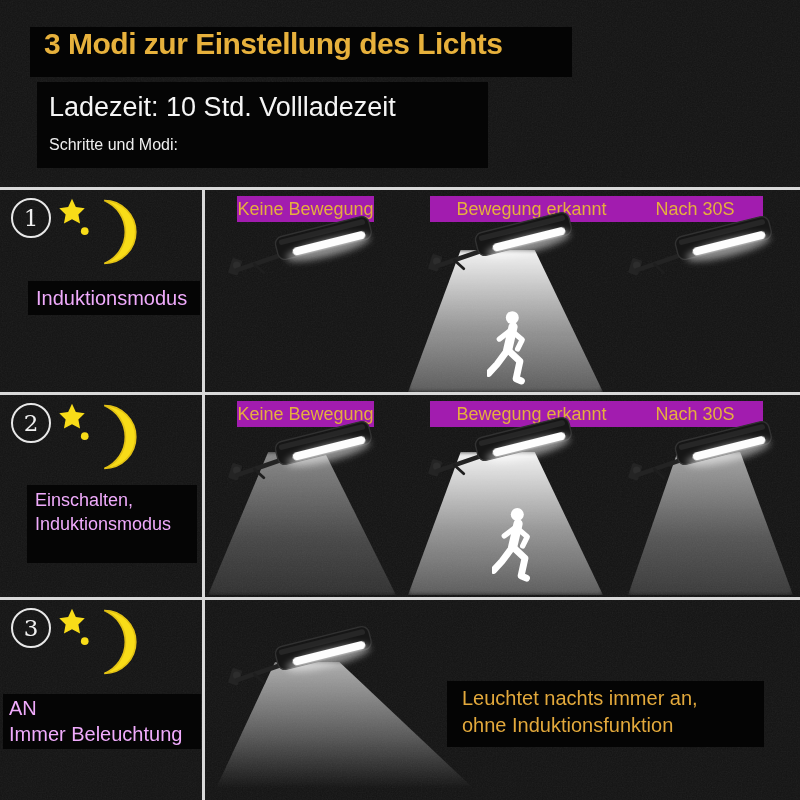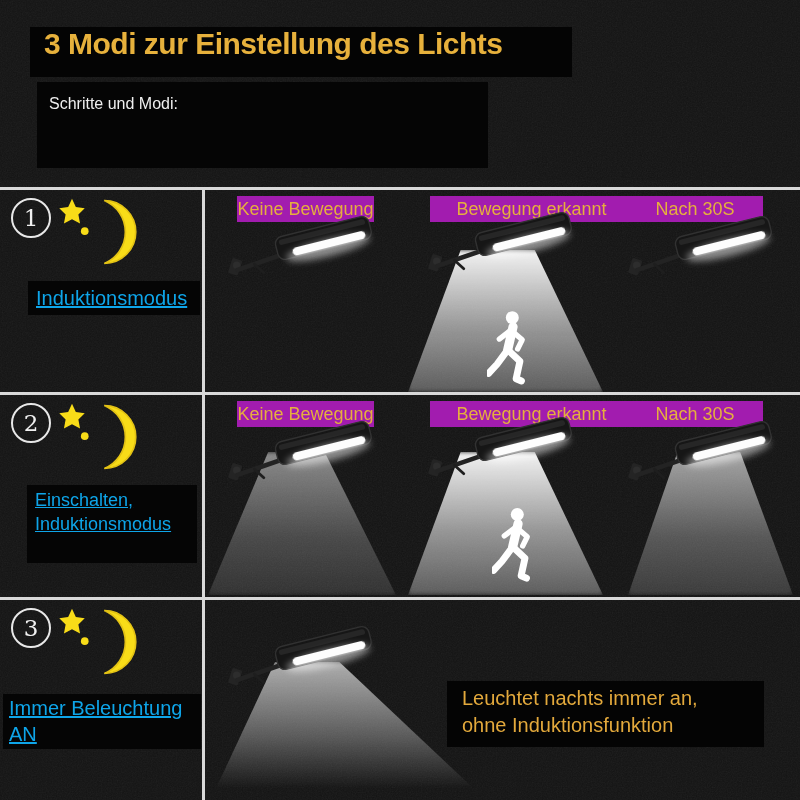--- a/index.html
+++ b/index.html
@@ -21,21 +21,21 @@
   .steps{color:#EFEFEF;font-size:16px;padding:13px 16px 0 12px;}
 
   
   .hline{position:absolute;left:0;width:800px;height:3px;background:#D8D8D8;z-index:3;}
   .vline{position:absolute;left:202px;top:190px;width:3px;height:610px;background:#D8D8D8;z-index:3;}
 
   
   .badge{width:36px;height:36px;border:2.5px solid #E8E8E8;border-radius:50%;
     color:#F0F0F0;font-family:"DejaVu Serif", serif;font-size:23px;
     display:flex;align-items:center;justify-content:center;}
-  .mode-label{background:#050505;color:#0ea5e9;text-decoration:underline;}
+  .mode-label{background:#050505;color:#f0abfc;}
   .colhead{background:#a21caf;color:#E5AF3E;font-size:18px;display:flex;
     align-items:center;justify-content:center;white-space:nowrap;}
   .beam{position:absolute;z-index:1;filter:blur(2px);}
   .beam-bright{background:linear-gradient(180deg,rgba(255,255,255,0.95) 0%,rgba(255,255,255,0.55) 55%,rgba(255,255,255,0.3) 100%);}
   .beam-dim{background:linear-gradient(180deg,rgba(255,255,255,0.5) 0%,rgba(255,255,255,0.22) 60%,rgba(255,255,255,0.12) 100%);}
   .beam-med{background:linear-gradient(180deg,rgba(255,255,255,0.62) 0%,rgba(255,255,255,0.28) 60%,rgba(255,255,255,0.16) 100%);}
   .beam-fade{background:linear-gradient(180deg,rgba(255,255,255,0.65) 0%,rgba(255,255,255,0.3) 55%,rgba(255,255,255,0) 96%);}
 
   
   .r1-badge{left:11px;top:198px;}
@@ -121,20 +121,21 @@
           <path d="M27,52 L13,71 L2,83" stroke-width="9"></path>
         </g>
       </symbol>
     </defs>
   </svg>
 
   <div class="layer title-band">
     <span>3 Modi zur Einstellung des Lichts</span>
   </div>
   <div class="layer sub-band">
+    <div class="subtitle">Ladezeit: 10 Std. Vollladezeit</div>
     <div class="steps">Schritte und Modi:</div>
   </div>
 
   <div class="hline" style="top:187px"></div>
   <div class="hline" style="top:392px"></div>
   <div class="hline" style="top:597px"></div>
   <div class="vline"></div>
 
   <div class="layer badge r1-badge">1</div>
   <svg class="layer r1-moon" width="85" height="80">
@@ -185,22 +186,22 @@
   <div class="beam beam-med r2-beam3"></div>
   <svg class="layer r2-runner" width="46" height="86">
       <use href="#runner"></use>
     </svg>
 
   <div class="layer badge r3-badge">3</div>
   <svg class="layer r3-moon" width="85" height="80">
       <use href="#moon"></use>
     </svg>
   <div class="layer mode-label r3-label">
+    <div>AN</div>
     <div>Immer Beleuchtung</div>
-    <div>AN</div>
   </div>
   <svg class="layer r3-lamp" width="150" height="84">
       <use href="#lamp"></use>
     </svg>
   <div class="beam beam-fade r3-beam"></div>
   <div class="layer r3-note">
     <div>Leuchtet nachts immer an,</div>
     <div>ohne Induktionsfunktion</div>
   </div>
 

